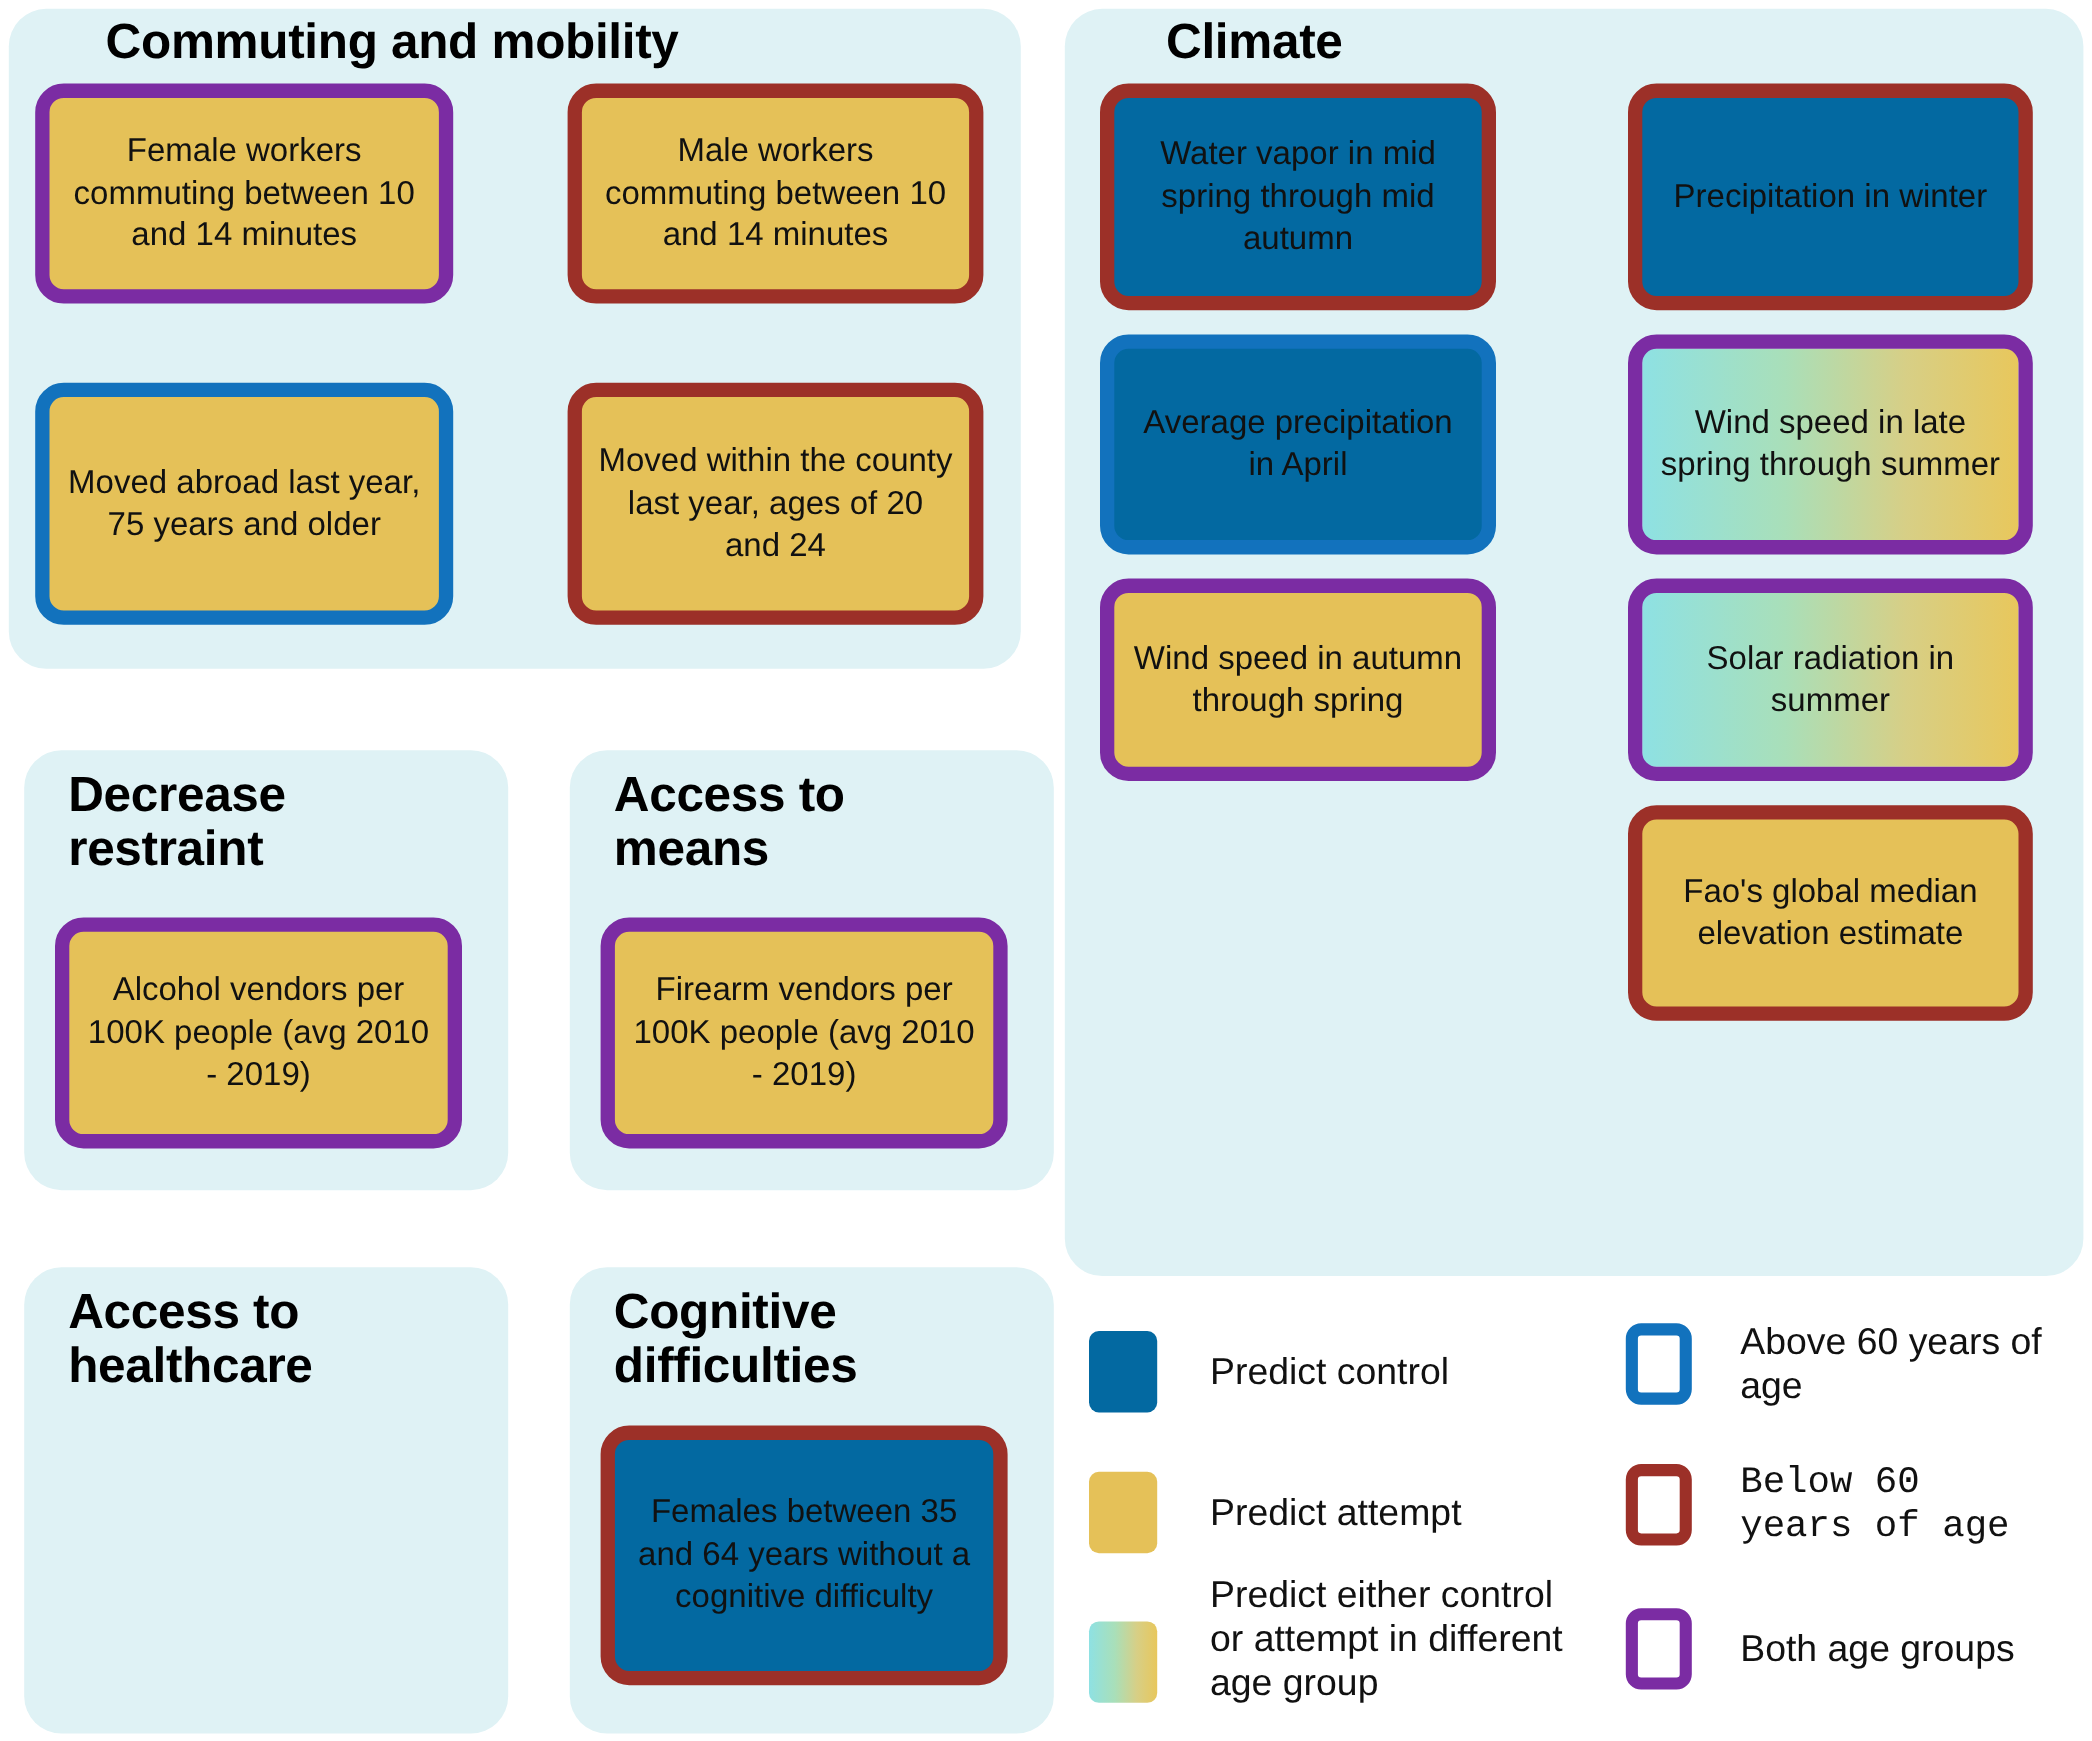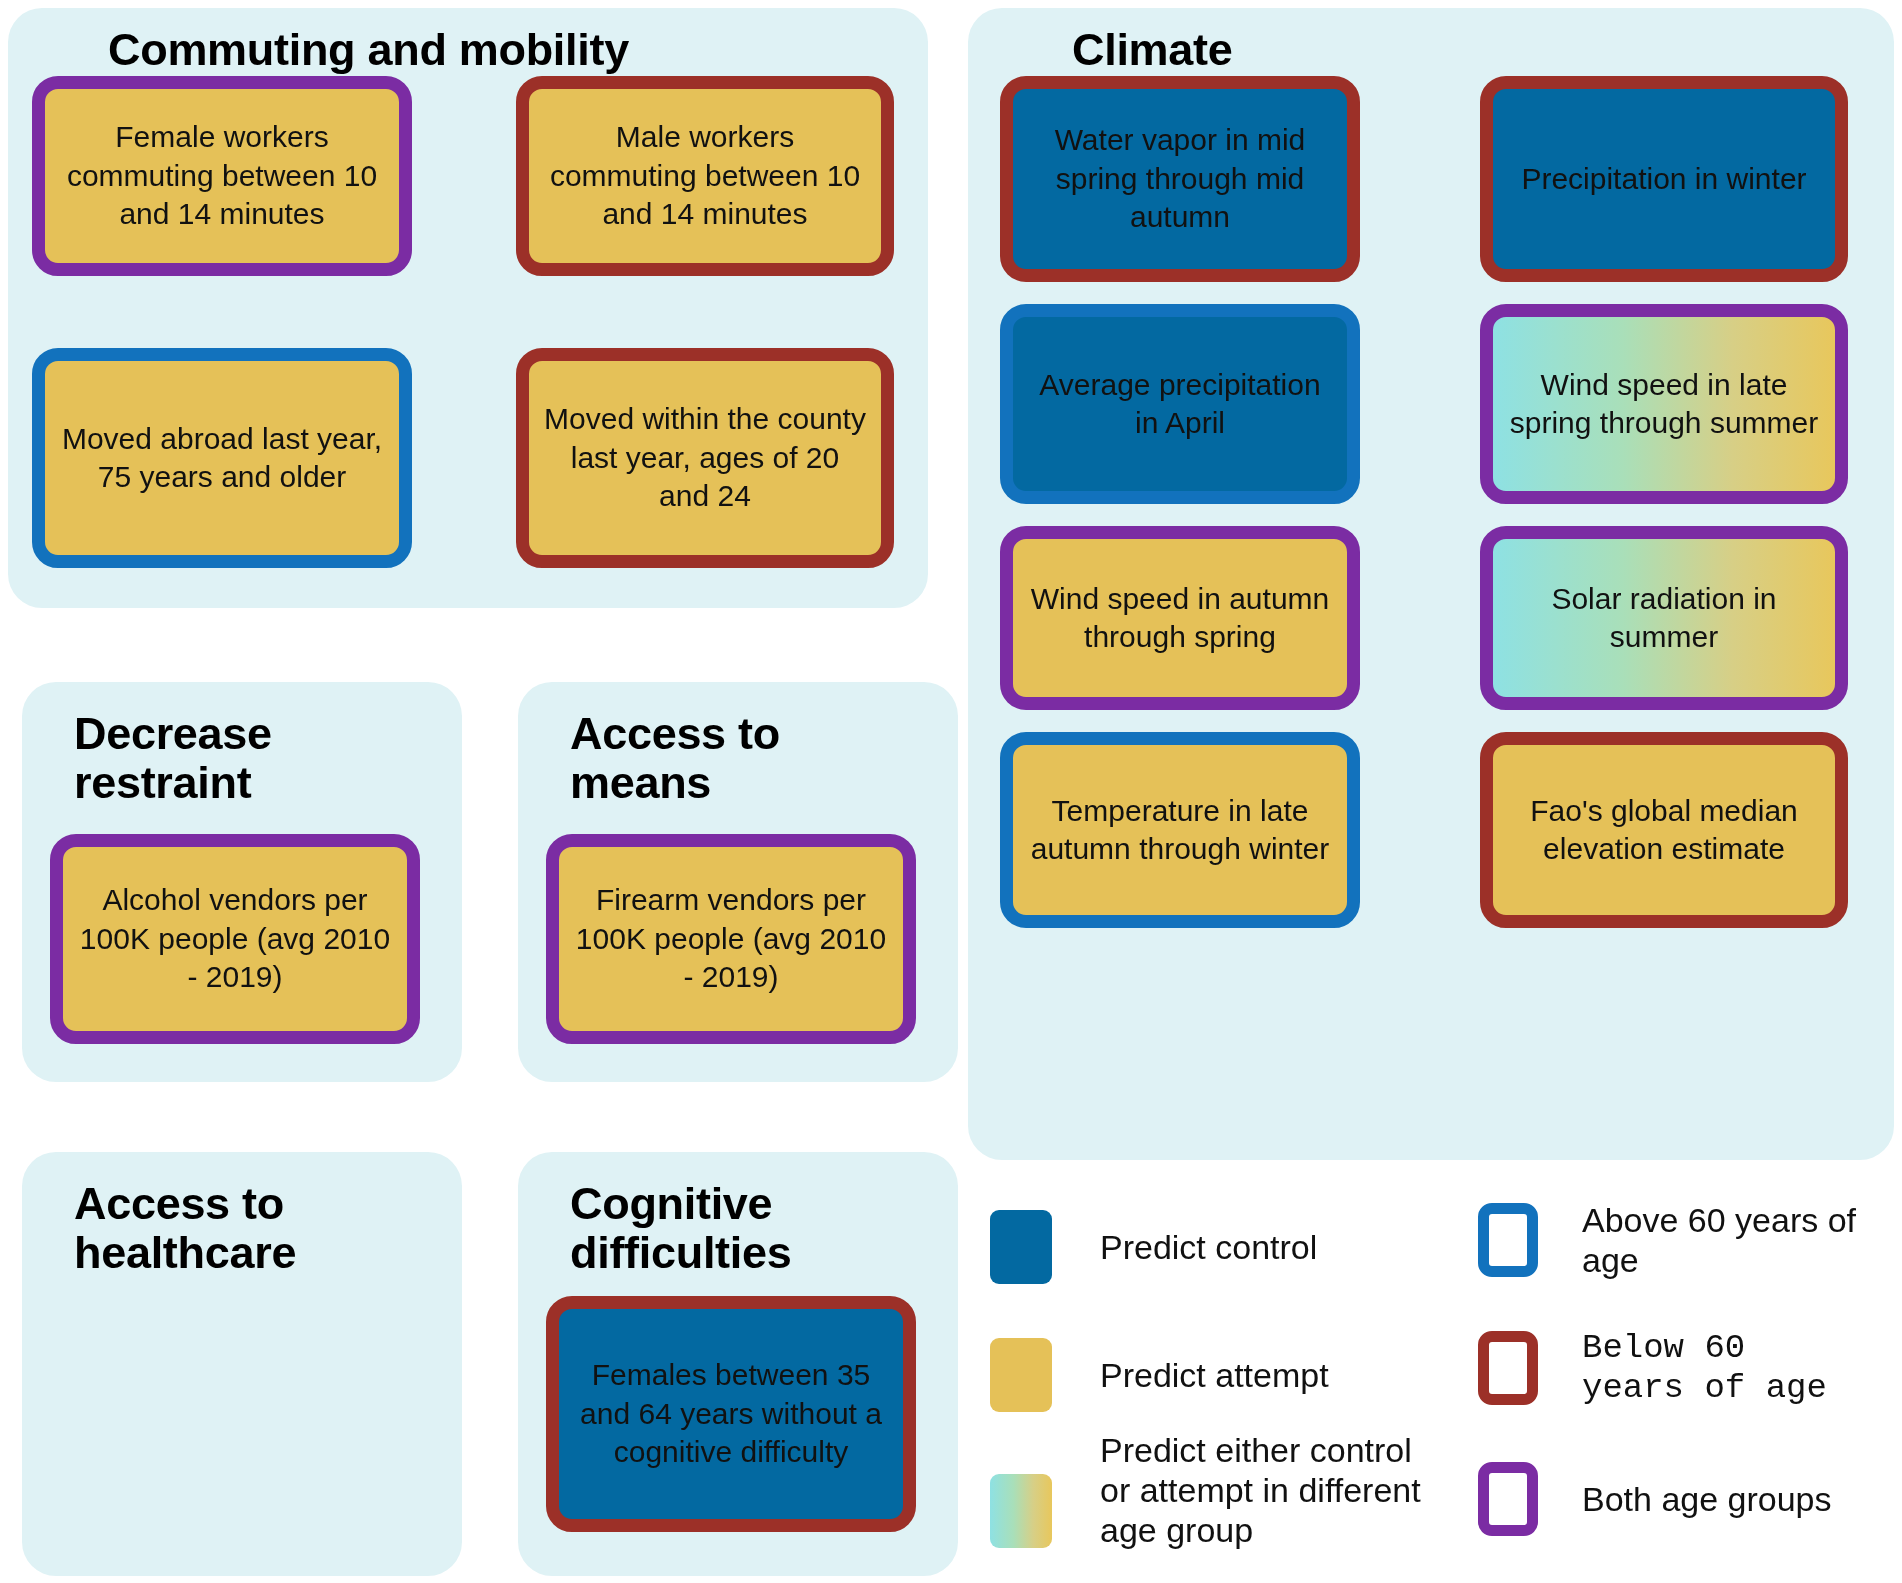--- a/index.html
+++ b/index.html
@@ -18,21 +18,21 @@
     border-radius:34px;
     box-sizing:border-box;
   }
   .panel-title{
     font-weight:bold;
     font-size:45px;
     line-height:1.08;
     color:#000;
     letter-spacing:-0.3px;
     padding:0;
-    margin:12px;
+    margin:0;
   }
 
   
   .card{
     position:absolute;
     box-sizing:border-box;
     border-style:solid;
     border-radius:26px;
     display:flex;
     align-items:center;
@@ -144,23 +144,20 @@
       <span>Wind speed in late spring through summer</span>
     </div>
 
     <div class="card fill-attempt b-both bw" style="left:32px;top:518px;width:360px;height:184px;">
       <span>Wind speed in autumn through spring</span>
     </div>
     <div class="card fill-either b-both bw" style="left:512px;top:518px;width:368px;height:184px;">
       <span>Solar radiation in summer</span>
     </div>
 
-    <div class="card fill-attempt b-above bw" style="left:32px;top:724px;width:360px;height:196px;">
-      <span>Temperature in late autumn through winter</span>
-    </div>
     <div class="card fill-attempt b-below bw" style="left:512px;top:724px;width:368px;height:196px;">
       <span>Fao's global median elevation estimate</span>
     </div>
   </div>
 
   <div id="legend" style="left:968px;top:1200px;width:930px;height:380px;">
 
     <div class="legend-row" style="left:22px;top:10px;width:420px;">
       <div class="sw sw-solid fill-control"></div>
       <div class="legend-label" style="margin-left:48px;">Predict control</div>

